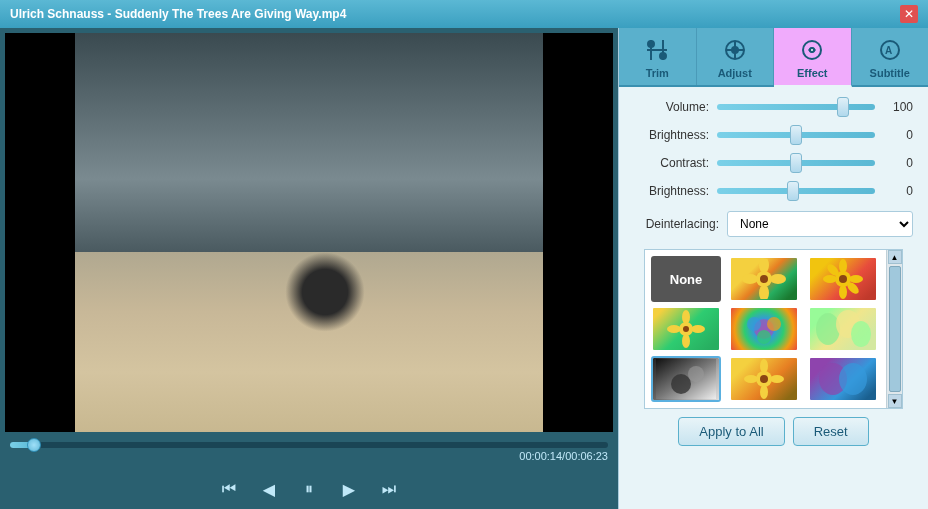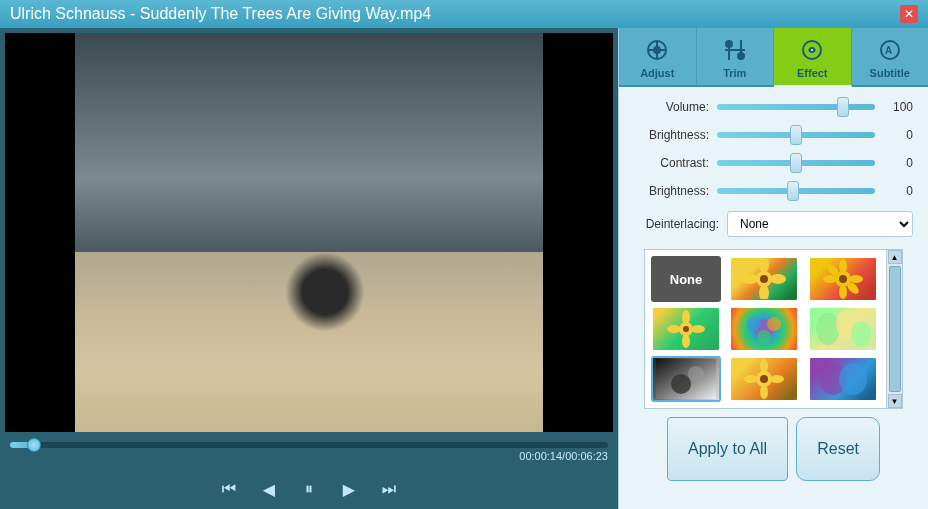--- a/index.html
+++ b/index.html
@@ -7,21 +7,21 @@
 
     .title-bar {
       background: linear-gradient(to bottom, #5bb8d4, #3a9fc0);
       color: white;
       padding: 6px 10px;
       display: flex;
       align-items: center;
       justify-content: space-between;
       height: 28px;
     }
-    .title-bar-text { font-size: 16px; font-weight: normal; }
+    .title-bar-text { font-size: 12px; font-weight: bold; }
     .close-btn {
       background: #e05050;
       border: none;
       color: white;
       width: 18px;
       height: 18px;
       cursor: pointer;
       font-size: 12px;
       display: flex;
       align-items: center;
@@ -194,21 +194,21 @@
       padding: 8px 4px 6px;
       cursor: pointer;
       color: #1a5a78;
       font-size: 11px;
       border-right: 1px solid #4a9ab8;
     }
 
     .tab:last-child { border-right: none; }
 
     .tab.active {
-      background: #84cc16;
+      background: #f0abfc;
       color: #1a5a78;
       border-bottom: 2px solid #e8f4f8;
       margin-bottom: -2px;
       justify-content: center;
     }
 
     .tab-icon {
       width: 28px;
       height: 28px;
       margin-bottom: 3px;
@@ -381,31 +381,31 @@
 
     
     .bottom-buttons {
       display: flex;
       gap: 8px;
       padding: 8px 10px;
       justify-content: center;
     }
 
     .apply-btn, .reset-btn {
-      padding: 22px 20px;
+      padding: 6px 20px;
       border: 1px solid #5ab0cc;
       border-radius: 4px;
       cursor: pointer;
-      font-size: 16px;
+      font-size: 13px;
       background: linear-gradient(to bottom, #e8f4f8, #c8e4f0);
       color: #1a5a78;
     }
 
     .apply-btn { min-width: 100px; }
-    .reset-btn { min-width: 70px; border-radius: 10px; }
+    .reset-btn { min-width: 70px; }
 
     .filter-item-inner {
       width: 100%;
       height: 100%;
       display: flex;
       align-items: center;
       justify-content: center;
     }
   </style>
 </head>
@@ -447,36 +447,36 @@
       <button class="ctrl-btn">⏭</button>
     </div>
   </div>
 
   <div class="right-panel">
 
     <div class="tabs-bar">
       <div class="tab">
         <div class="tab-icon">
           <svg viewBox="0 0 24 24" fill="none" stroke="#1a5a78" stroke-width="2">
+            <path d="M6 2L6 22M18 2L18 22M2 12L22 12"></path>
+            <circle cx="6" cy="6" r="3" fill="#1a5a78"></circle>
+            <circle cx="18" cy="18" r="3" fill="#1a5a78"></circle>
+          </svg>
+        </div>
+        <span class="tab-label">Trim</span>
+      </div>
+      <div class="tab">
+        <div class="tab-icon">
+          <svg viewBox="0 0 24 24" fill="none" stroke="#1a5a78" stroke-width="2">
             <circle cx="12" cy="12" r="9"></circle>
             <path d="M12 3 L12 9 M12 15 L12 21 M3 12 L9 12 M15 12 L21 12"></path>
             <circle cx="12" cy="12" r="3" fill="#1a5a78"></circle>
           </svg>
         </div>
         <span class="tab-label">Adjust</span>
-      </div>
-      <div class="tab">
-        <div class="tab-icon">
-          <svg viewBox="0 0 24 24" fill="none" stroke="#1a5a78" stroke-width="2">
-            <path d="M6 2L6 22M18 2L18 22M2 12L22 12"></path>
-            <circle cx="6" cy="6" r="3" fill="#1a5a78"></circle>
-            <circle cx="18" cy="18" r="3" fill="#1a5a78"></circle>
-          </svg>
-        </div>
-        <span class="tab-label">Trim</span>
       </div>
       <div class="tab active">
         <div class="tab-icon">
           <svg viewBox="0 0 24 24" fill="none" stroke="#1a5a78" stroke-width="2">
             <circle cx="12" cy="12" r="9"></circle>
             <path d="M8 12 Q12 6 16 12 Q12 18 8 12Z" fill="#1a5a78" stroke="none"></path>
             <circle cx="12" cy="12" r="2" fill="white"></circle>
           </svg>
         </div>
         <span class="tab-label">Effect</span>

